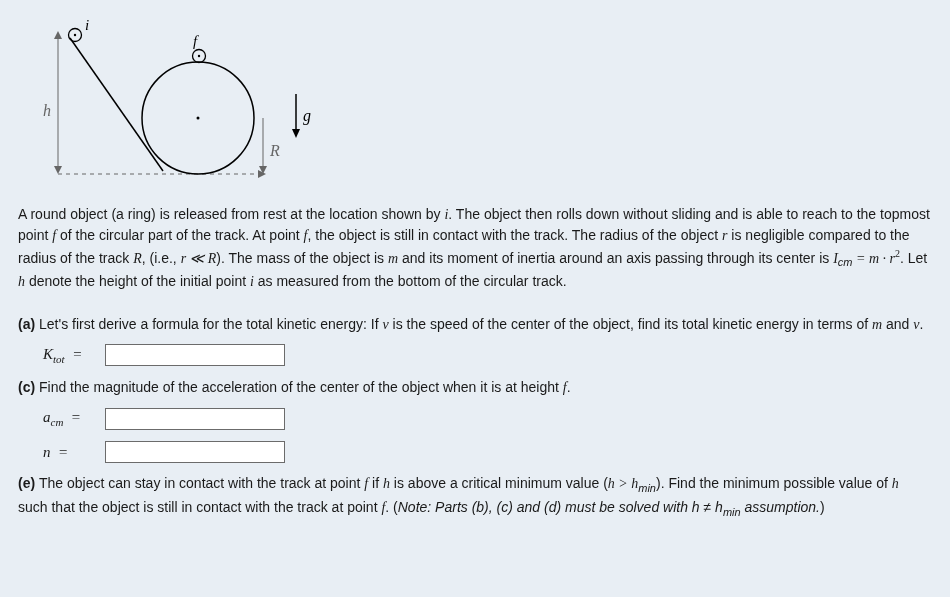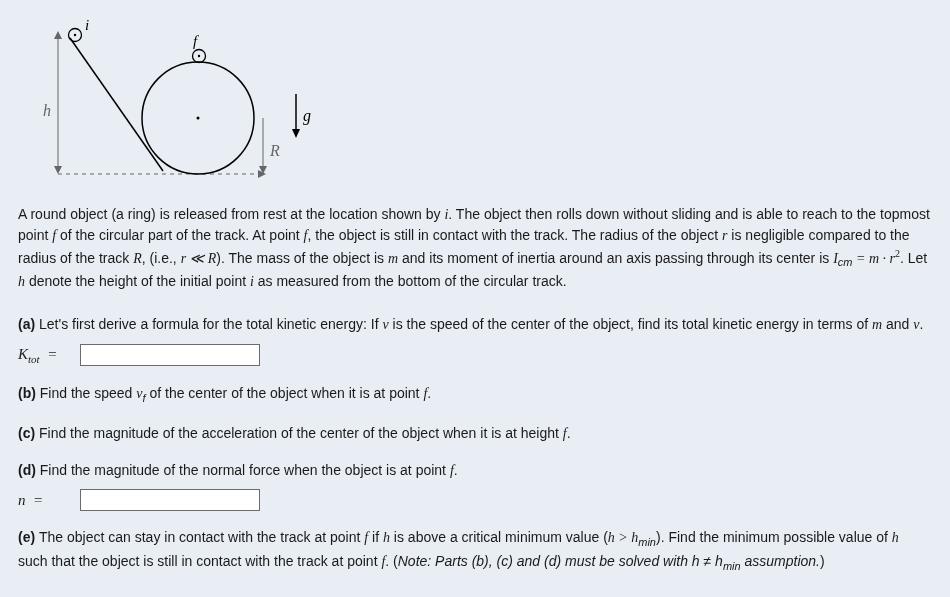--- a/index.html
+++ b/index.html
@@ -18,33 +18,34 @@
       padding: 16px 18px;
       width: 950px;
     }
     .diagram {
       margin-bottom: 12px;
     }
     .prose {
       margin-bottom: 22px;
     }
     .part {
-      margin: 16px 0 8px 0;
+      margin: 2px 0 8px 0;
     }
     .answer-line {
       display: flex;
       align-items: center;
       gap: 10px;
       margin: 6px 0 10px 0;
     }
     .label {
       font-style: italic;
       font-family: 'Times New Roman', serif;
       font-size: 15px;
       min-width: 52px;
+      margin-left: 25px;
     }
     .label .sub {
       font-size: 11px;
       font-style: italic;
       vertical-align: sub;
     }
     .eq {
       font-family: 'Times New Roman', serif;
       font-size: 15px;
     }
@@ -119,31 +120,29 @@
   </p>
 
   <p class="part">
     <b>(a) </b><span>Let's first derive a formula for the total kinetic energy: If </span><span class="math">v</span><span> is the speed of the center of the object, find its total kinetic energy in terms of </span><span class="math">m</span><span> and </span><span class="math">v</span><span>.</span>
   </p>
   <div class="answer-line">
     <span class="label"><span class="math">K</span><span class="sub">tot</span>&nbsp;&nbsp;<span class="eq">=</span></span>
     <input type="text" style="">
   </div>
 
-  <p class="part">
-    <b>(b) </b><span>Find the speed </span><span class="math">v</span><span class="sub2">f</span><span> of the center of the object when it is at point </span><span class="math">f</span><span>.</span>
-  </p>
 
   <p class="part">
     <b>(c) </b><span>Find the magnitude of the acceleration of the center of the object when it is at height </span><span class="math">f</span><span>.</span>
   </p>
+  <div class="answer-line">
+    <span class="label"><span class="math">a</span><span class="sub">cm</span>&nbsp;&nbsp;<span class="eq">=</span></span>
+    <input type="text" style="">
+  </div>
 
-  <p class="part">
-    <b>(d) </b><span>Find the magnitude of the normal force when the object is at point </span><span class="math">f</span><span>.</span>
-  </p>
   <div class="answer-line">
     <span class="label"><span class="math">n</span>&nbsp;&nbsp;<span class="eq">=</span></span>
     <input type="text" style="">
   </div>
 
   <p class="part">
     <b>(e) </b><span>The object can stay in contact with the track at point </span><span class="math">f</span><span> if </span><span class="math">h</span><span> is above a critical minimum value (</span><span class="math">h &gt; h</span><span class="sub2">min</span><span>). Find the minimum possible value of </span><span class="math">h</span><span> such that the object is still in contact with the track at point </span><span class="math">f</span><span>. (</span><i><span>Note: Parts (b), (c) and (d) must be solved with h ≠ h</span><span class="sub2">min</span><span> assumption.</span></i><span>)</span>
   </p>
 
 </div>

